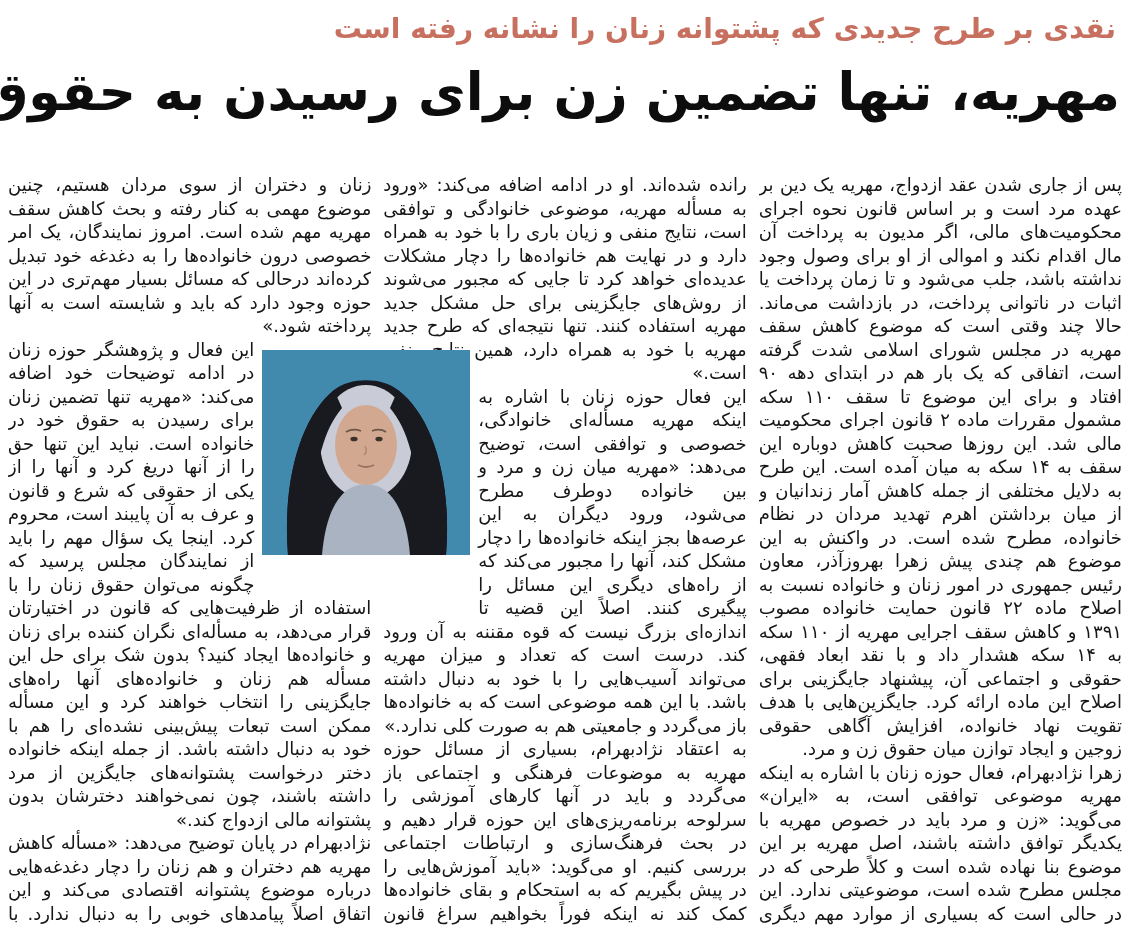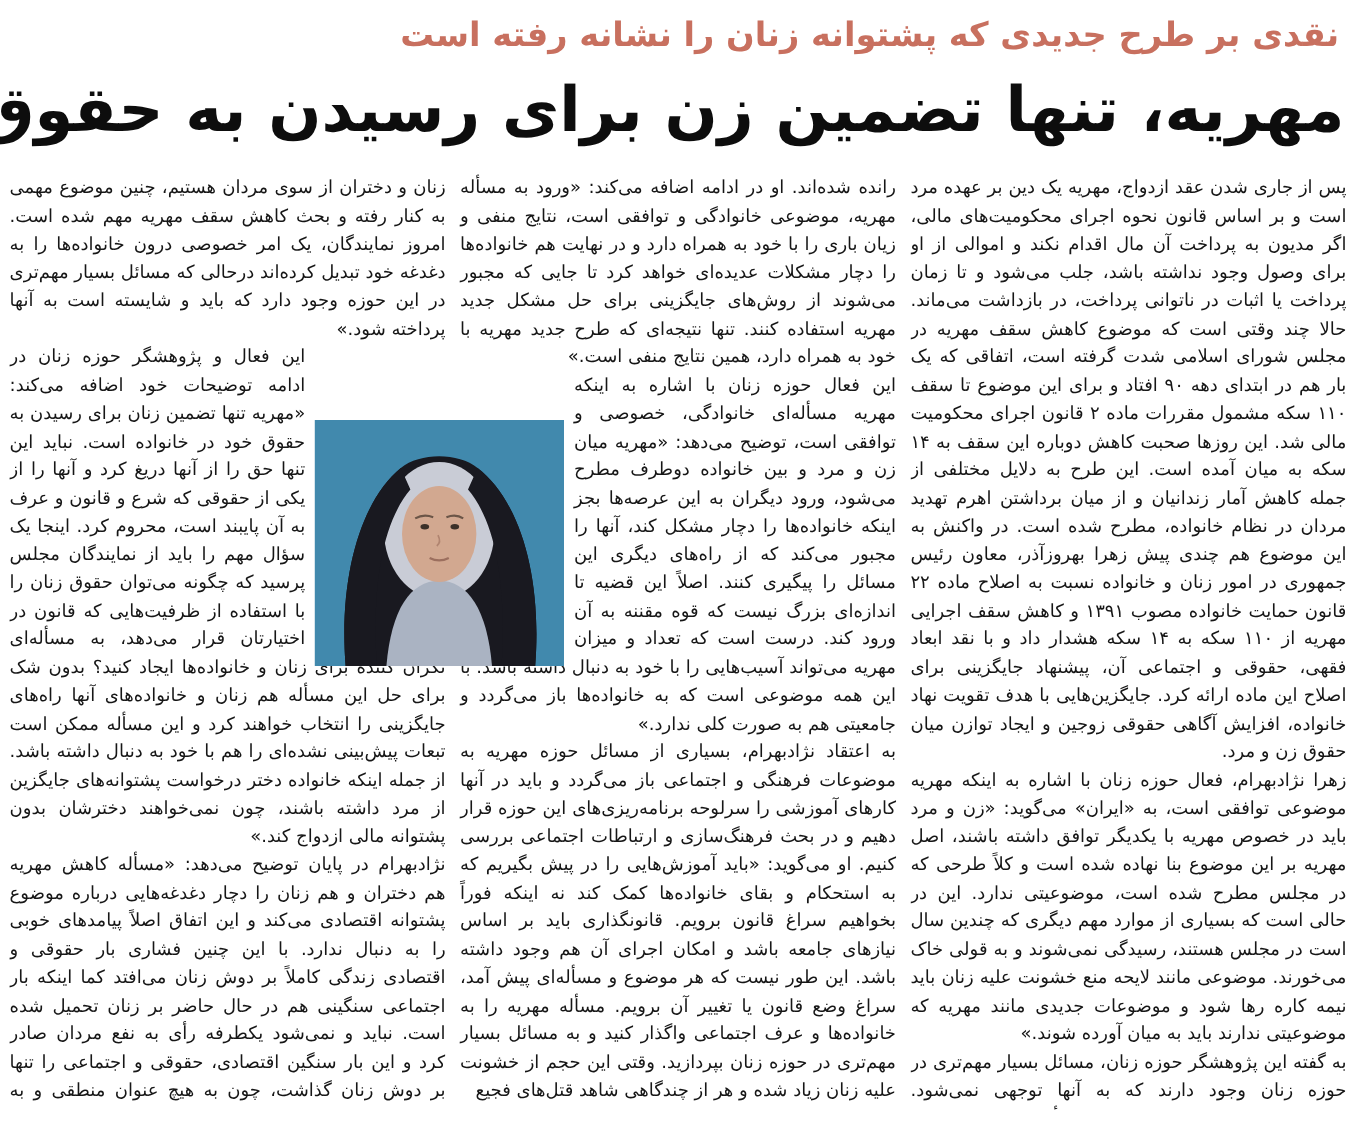--- a/index.html
+++ b/index.html
@@ -26,24 +26,25 @@
   }
 
   .columns {
     direction: rtl;
     display: flex; gap: 12px;
     padding: 10px 8px 0 8px;
     height: 780px; overflow: hidden;
   }
   .col {
     flex: 1 1 0; min-width: 0;
-    font-size: 15px; line-height: 23.5px;
+    font-size: 18px; line-height: 23.5px;
     color: #161616;
     text-align: justify;
     overflow: hidden;
+    margin-top: 28px;
   }
   .col p { margin: 0; }
 
   
   .spacer { display: block; }
   .spacer-left  { float: left;  width: 86px;  height: 220px; margin-right: 9px; }
   .spacer-right { float: right; width: 108px; height: 238px; margin-left: 9px; }
 
   .photo {
     position: absolute; left: 262px; top: 350px;

